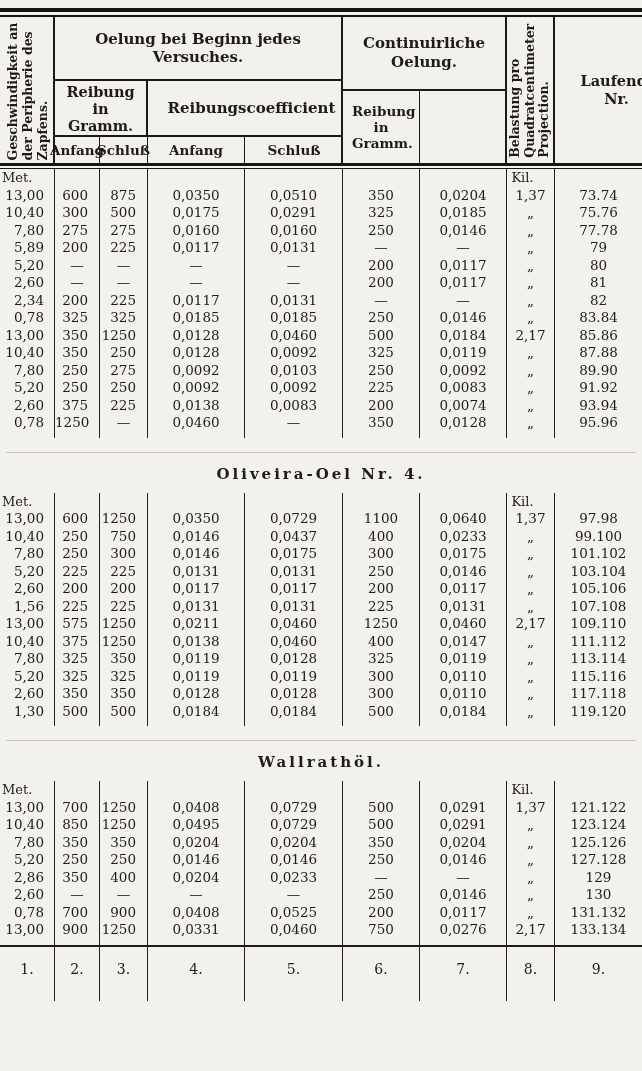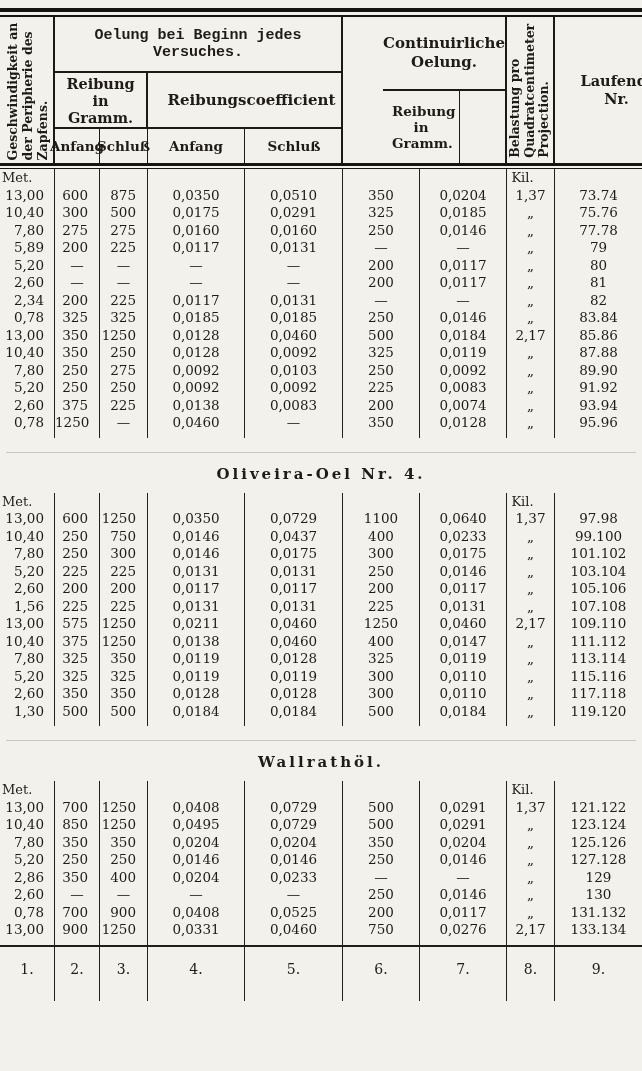--- a/index.html
+++ b/index.html
@@ -27,29 +27,29 @@
     display:grid;
     grid-template-columns:55px 288px 164px 48px 87px;
     height:146px;
     font-weight:bold;
   }
   .h-cell{box-sizing:border-box;}
   .h-col1{border-right:2px solid #1c1a17;display:flex;align-items:center;justify-content:center;overflow:hidden;}
   .rot{transform:rotate(-90deg);width:140px;flex:0 0 auto;font-size:12.5px;line-height:15px;text-align:left;white-space:normal;}
   .rot8{width:136px;font-size:12.5px;line-height:14.5px;}
   .h-group1{border-right:2px solid #1c1a17;display:flex;flex-direction:column;}
-  .g1-title{height:56px;border-bottom:2px solid #1c1a17;display:flex;align-items:center;justify-content:center;font-size:15px;box-sizing:border-box;text-align:center;font-family:Liberation Mono, monospace;}
+  .g1-title{height:64px;border-bottom:2px solid #1c1a17;display:flex;align-items:center;justify-content:center;font-size:15px;box-sizing:border-box;text-align:center;}
   .g1-mid{height:56px;border-bottom:2px solid #1c1a17;display:grid;grid-template-columns:93px 195px;box-sizing:border-box;}
   .g1-reibung{border-right:2px solid #1c1a17;display:flex;align-items:center;justify-content:center;font-size:14.5px;line-height:17px;text-align:center;box-sizing:border-box;}
   .g1-reibung span{display:inline-block;max-width:72px;}
   .g1-coeff{display:flex;align-items:center;justify-content:center;font-size:15px;text-align:center;margin-left:12px;}
   .g1-bottom{flex:1;display:grid;grid-template-columns:45px 48px 97px 98px;}
   .g1-bottom div{display:flex;align-items:center;justify-content:center;font-size:13.5px;box-sizing:border-box;}
   .g1-bottom div:nth-child(1),.g1-bottom div:nth-child(2),.g1-bottom div:nth-child(3){border-right:1px solid #1c1a17;}
-  .h-group2{border-right:2px solid #1c1a17;display:flex;flex-direction:column;padding-left:40px;}
+  .h-group2{border-right:2px solid #1c1a17;display:flex;flex-direction:column;}
   .g2-title{height:74px;border-bottom:2px solid #1c1a17;display:flex;align-items:center;justify-content:center;text-align:center;font-size:15px;line-height:19px;box-sizing:border-box;}
   .g2-title span{display:inline-block;max-width:130px;}
   .g2-sub{flex:1;display:grid;grid-template-columns:77px 87px;}
   .g2-sub div{display:flex;align-items:center;justify-content:center;text-align:center;font-size:13.5px;line-height:16px;box-sizing:border-box;}
   .g2-sub .g2-reibung{border-right:1px solid #1c1a17;}
   .g2-sub .g2-reibung span{display:inline-block;max-width:58px;}
   .g2-sub .g2-coeff span{display:inline-block;max-width:76px;}
   .h-col8{border-right:2px solid #1c1a17;display:flex;align-items:center;justify-content:center;overflow:hidden;}
   .h-col9{display:flex;align-items:center;justify-content:center;text-align:center;font-size:14.5px;line-height:18px;padding-left:36px;}
   .h-col9 span{display:inline-block;max-width:72px;}

